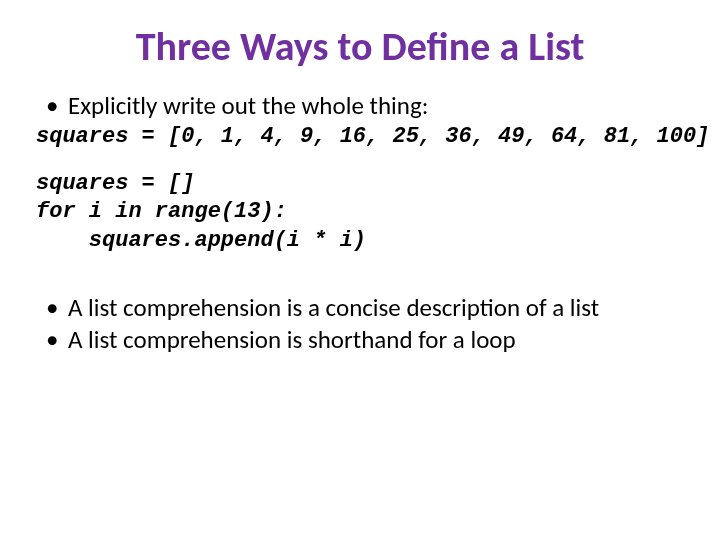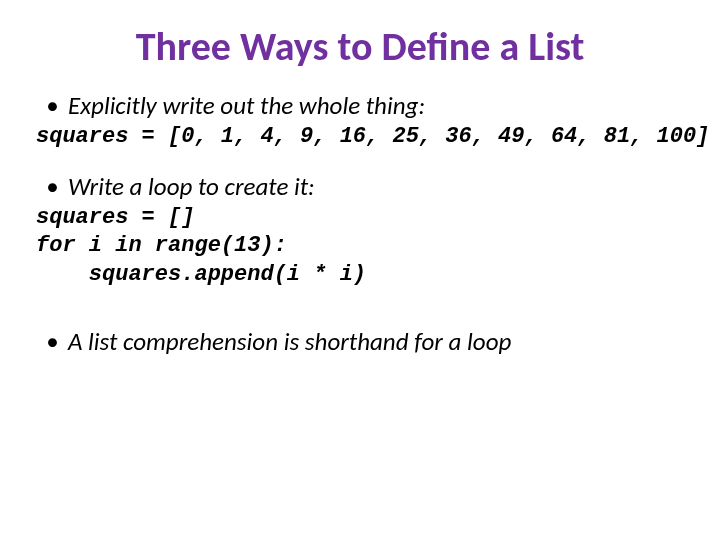--- a/index.html
+++ b/index.html
@@ -22,21 +22,20 @@
     font-size: 40px;
     font-weight: 700;
     color: #7030A0;
     margin: 4px 0 20px 0;
     letter-spacing: 0px;
   }
   .bullet {
     font-size: 25px;
     line-height: 1.2;
     margin: 2px 0 2px 10px;
-    font-style: italic;
   }
   .bullet .dot {
     display: inline-block;
     width: 22px;
   }
   .code {
     font-family: "Courier New", Courier, monospace;
     font-weight: 700;
     font-size: 22px;
     line-height: 1.3;
@@ -61,29 +60,29 @@
 
   <div class="title">Three Ways to Define a List</div>
 
   <div class="bullet">
     <span class="dot">•</span><span>Explicitly write out the whole thing:</span>
   </div>
   <div class="code">squares = [0, 1, 4, 9, 16, 25, 36, 49, 64, 81, 100]</div>
 
   <div class="block-gap"></div>
 
-  <div class="bullet">
-    <span class="dot">•</span><span>Write a loop to create it:</span>
-  </div>
   <div class="code">squares = []
 for i in range(13):
     squares.append(i * i)</div>
 
   <div class="block-gap"></div>
 
 
   <div class="block-gap"></div>
 
   <div class="bullet">
+    <span class="dot">•</span><span>A list comprehension is a concise description of a list</span>
+  </div>
+  <div class="bullet">
     <span class="dot">•</span><span>A list comprehension is shorthand for a loop</span>
   </div>
 
 </div>
 
 </body></html>

